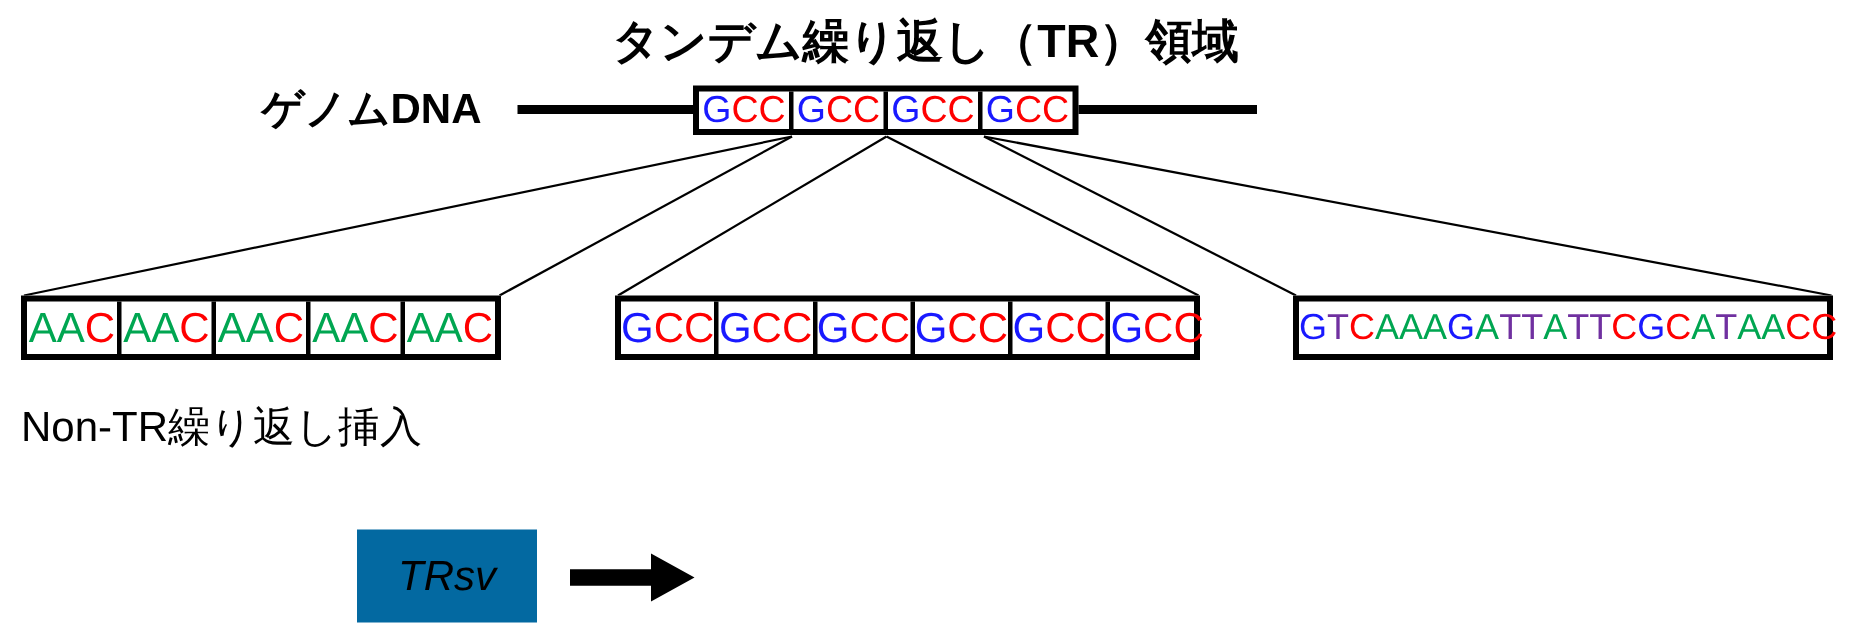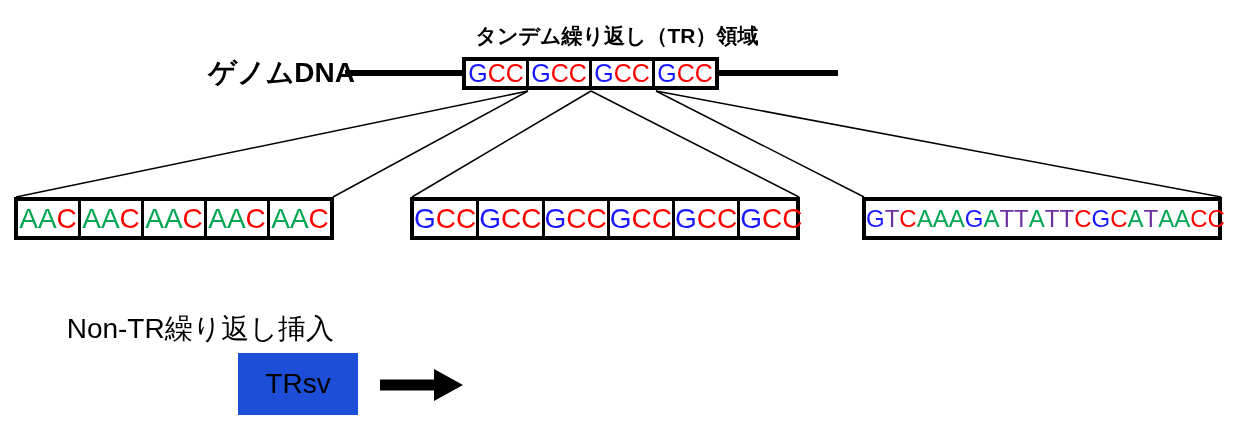--- a/index.html
+++ b/index.html
@@ -1,42 +1,42 @@
 <!DOCTYPE html>
 <html><head>
 <meta charset="utf-8">
 <style>
   html,body { margin:0; padding:0; background:#ffffff; }
   body { font-family:"Liberation Sans", sans-serif; color:#000; }
   .canvas { position:relative; width:1234px; height:426px; background:#fff; overflow:hidden; }
   .abs { position:absolute; }
   .lines-svg { position:absolute; left:0; top:0; width:1234px; height:426px; }
 
-  .title { left:0; top:22px; width:1234px; text-align:center;
-           font-size:21px; font-weight:bold; white-space:nowrap; }
-  .genome-label { left:168px; top:54px; width:187px; text-align:right;
+  .title { left:0; top:7px; width:1234px; text-align:center;
+           font-size:31px; font-weight:bold; white-space:nowrap; }
+  .genome-label { left:134px; top:54px; width:187px; text-align:right;
                   font-size:28px; font-weight:bold; white-space:nowrap; }
 
   .trbox { position:absolute; display:flex; border:4px solid #000;
            background:#fff; box-sizing:border-box; }
   .trbox .cell { flex:1; display:flex; align-items:center; justify-content:center;
                  border-right:3px solid #000; line-height:1; white-space:nowrap; }
   .trbox .cell:last-child { border-right:none; }
   .genome-box { left:462px; top:57px; width:257px; height:33px; }
   .genome-box .cell { font-size:25px; }
   .ins-box { top:197px; height:43px; }
   .ins-box .cell { font-size:28px; }
   .ins-box-0 { left:14px;  width:320px; }
   .ins-box-1 { left:410px; width:390px; }
   .ins-box-2 { left:862px; width:360px; }
   .seq { flex:1; display:flex; align-items:center; justify-content:center;
          font-size:24px; line-height:1; white-space:nowrap; }
 
-  .ins-label { position:absolute; top:266px; text-align:right;
-               font-size:28px; white-space:nowrap;margin-top:44px; }
+  .ins-label { position:absolute; top:266px; text-align:left;
+               font-size:28px; white-space:nowrap; }
   .ins-label-0 { left:14px;  width:320px; }
   .ins-label-1 { left:410px; width:390px; }
   .ins-label-2 { left:862px; width:360px; }
 
   .tool-box { left:238px; top:353px; width:120px; height:62px;
               display:flex; align-items:center; justify-content:center;
               font-size:28px; background:#E3E3E3; }
   .conclusion { left:472px; top:364px; font-size:33px; font-weight:bold;
                 letter-spacing:3px; white-space:nowrap; }
 </style>
@@ -169,16 +169,16 @@
         <span style="color: rgb(112, 48, 160);">T</span>
         <span style="color: rgb(0, 166, 81);">A</span>
         <span style="color: rgb(0, 166, 81);">A</span>
         <span style="color: rgb(255, 0, 0);">C</span>
         <span style="color: rgb(255, 0, 0);">C</span>
       </div>
     </div>
 
   <div class="ins-label ins-label-0">Non-TR繰り返し挿入</div>
 
-  <div class="abs tool-box" id="tool-box" style="background: #1d4ed8;">TRsv</div>
+  <div class="abs tool-box" id="tool-box" style="background: #0369a1; font-style: italic;">TRsv</div>
 
 
 </div>
 
 </body></html>

